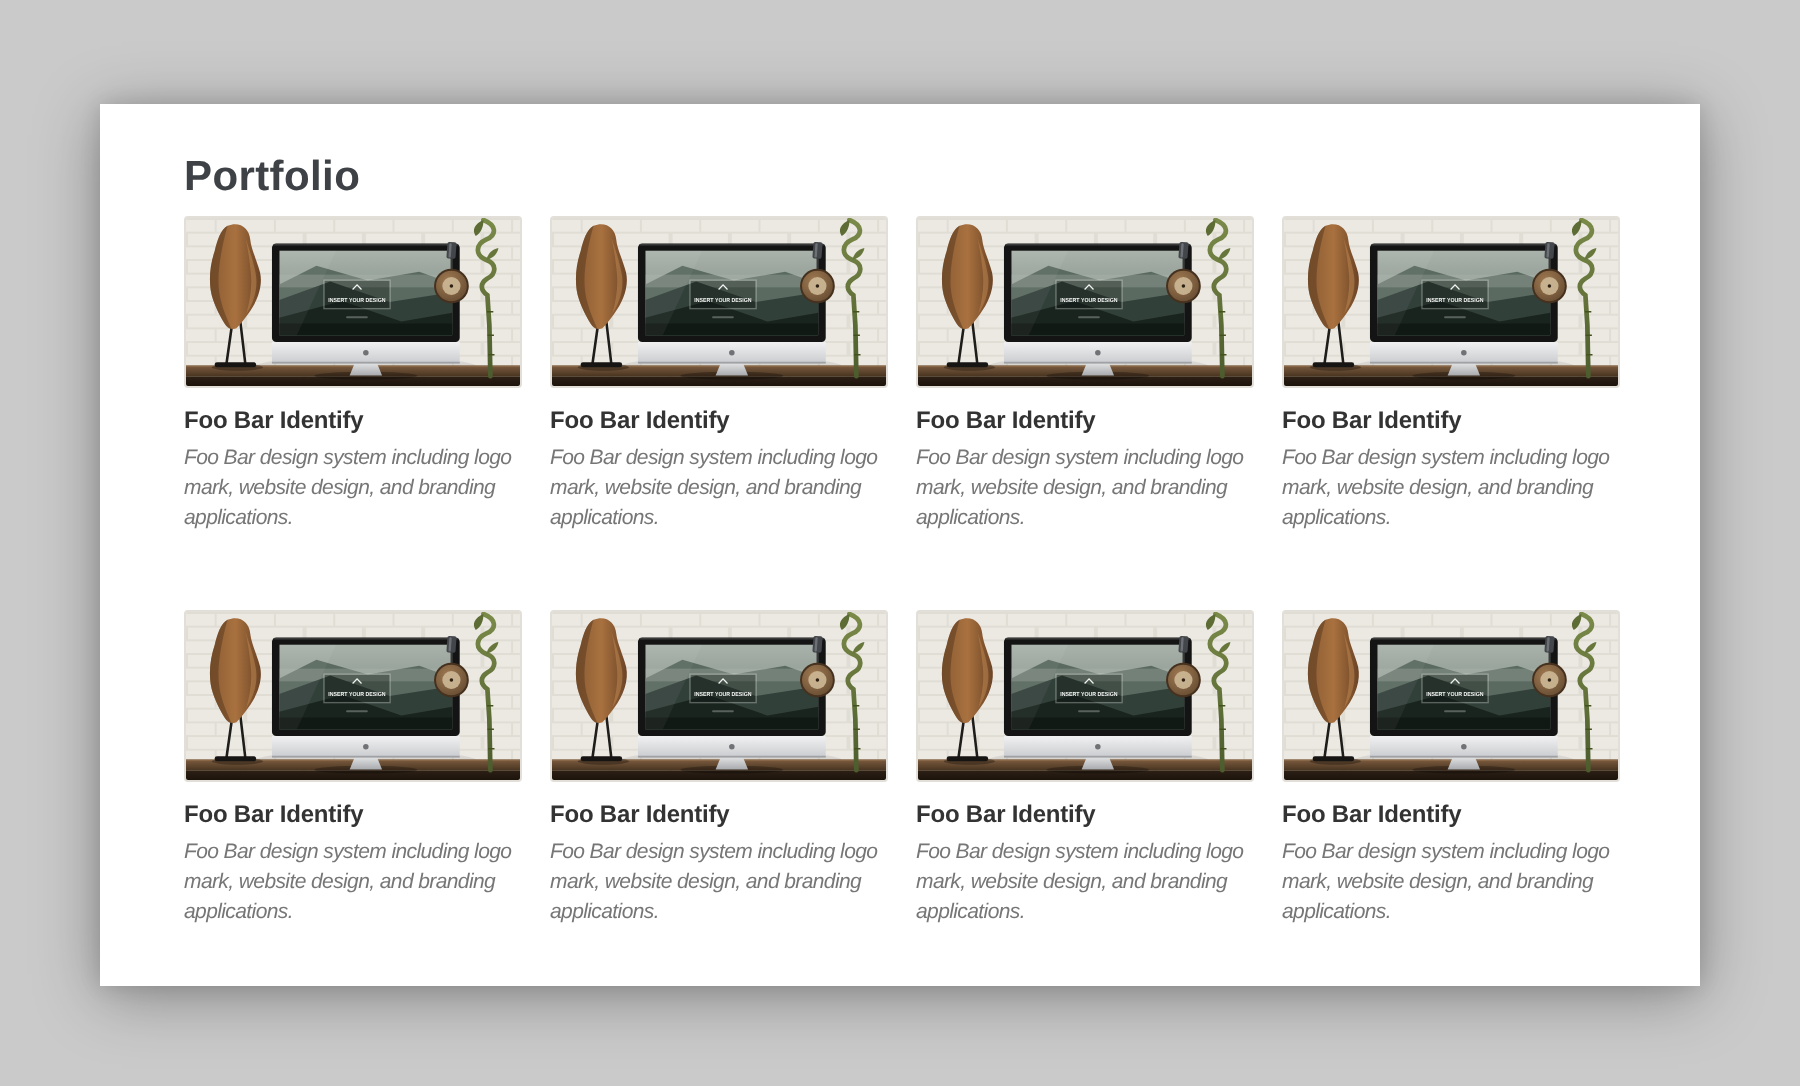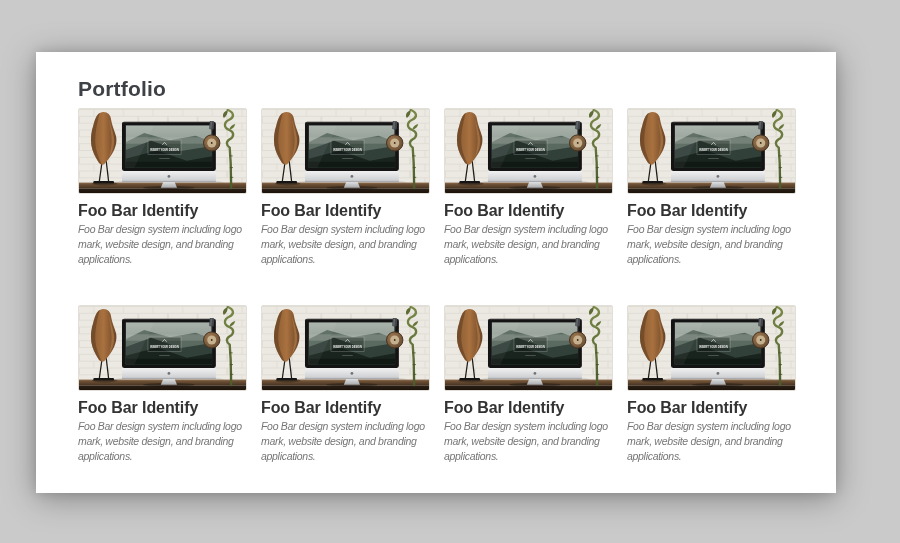--- a/index.html
+++ b/index.html
@@ -2,42 +2,42 @@
 <html><head>
 <meta charset="utf-8">
 <style>
   html,body{margin:0;padding:0}
   body{
     width:900px;height:543px;overflow:hidden;position:relative;
     background:#cacaca;
     font-family:"Liberation Sans","DejaVu Sans",sans-serif;
   }
   .panel{
-    position:absolute;left:36px;top:52px;width:800px;height:441px;
+    position:absolute;left:50px;top:52px;width:800px;height:441px;
     background:#ffffff;box-sizing:border-box;
     padding:24px 40px 0 42px;
     box-shadow:0 5px 30px rgba(0,0,0,.34), 0 0 10px rgba(0,0,0,.12);
   }
   .page-title{
     margin:0 0 7px 0;font-size:21px;line-height:25px;font-weight:700;
     color:#3e4246;letter-spacing:.2px;
   }
   .grid{
     display:grid;grid-template-columns:repeat(4,169px);
     column-gap:14px;row-gap:38px;
   }
   .card{width:169px}
   .thumb{
     width:169px;height:86px;box-sizing:border-box;
     border:1px solid #e2dfd9;border-radius:2px;overflow:hidden;cursor:pointer;
     background:#ece9e3;
   }
   .thumb svg{display:block;width:100%;height:100%}
   .item-title{
-    margin:9px 0 4px 0;font-size:16px;line-height:15px;font-weight:700;
+    margin:9px 0 4px 0;font-size:12px;line-height:15px;font-weight:700;
     color:#333333;letter-spacing:-.1px;
   }
   .item-desc{
     font-size:10.5px;line-height:15px;color:#767676;letter-spacing:-.3px;font-style:italic;
   }
   .item-desc div{white-space:nowrap}
   .defs-holder{position:absolute;width:0;height:0;overflow:hidden}
 </style>
 </head>
 <body>

